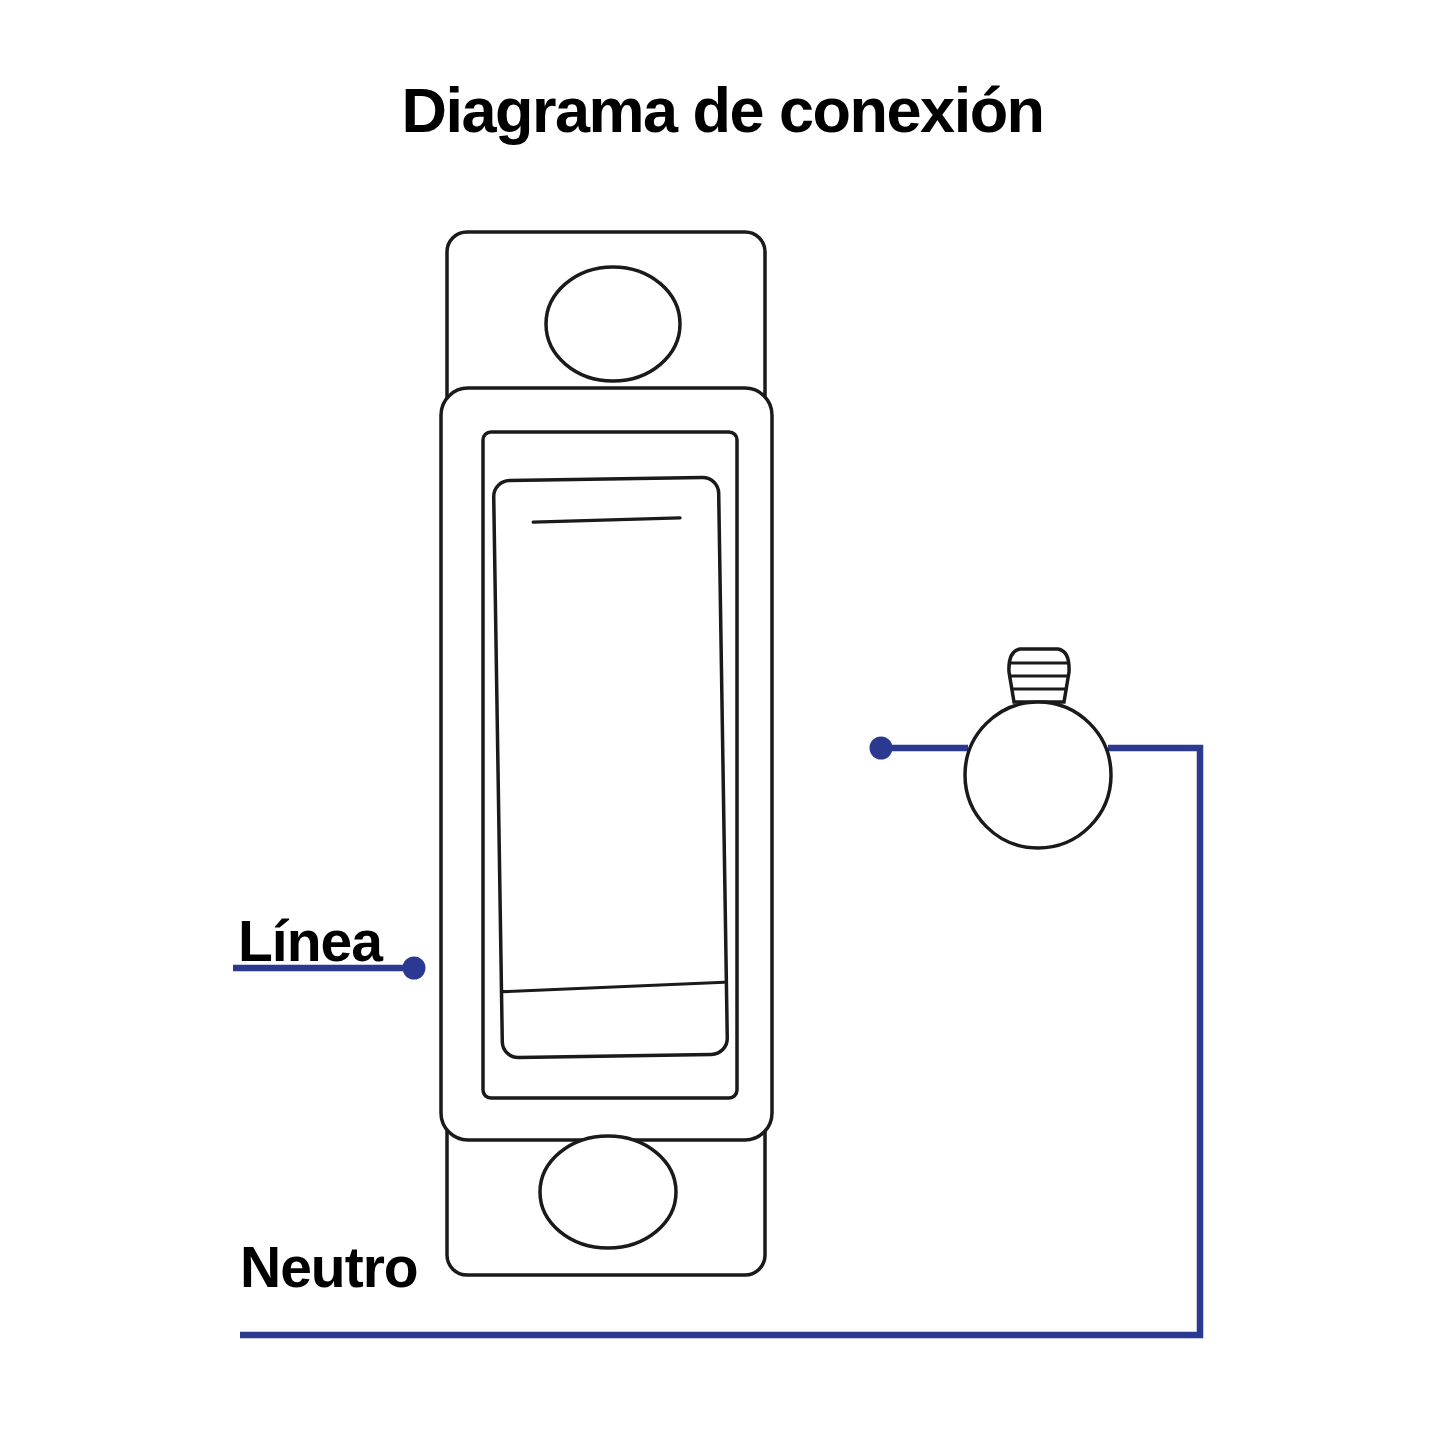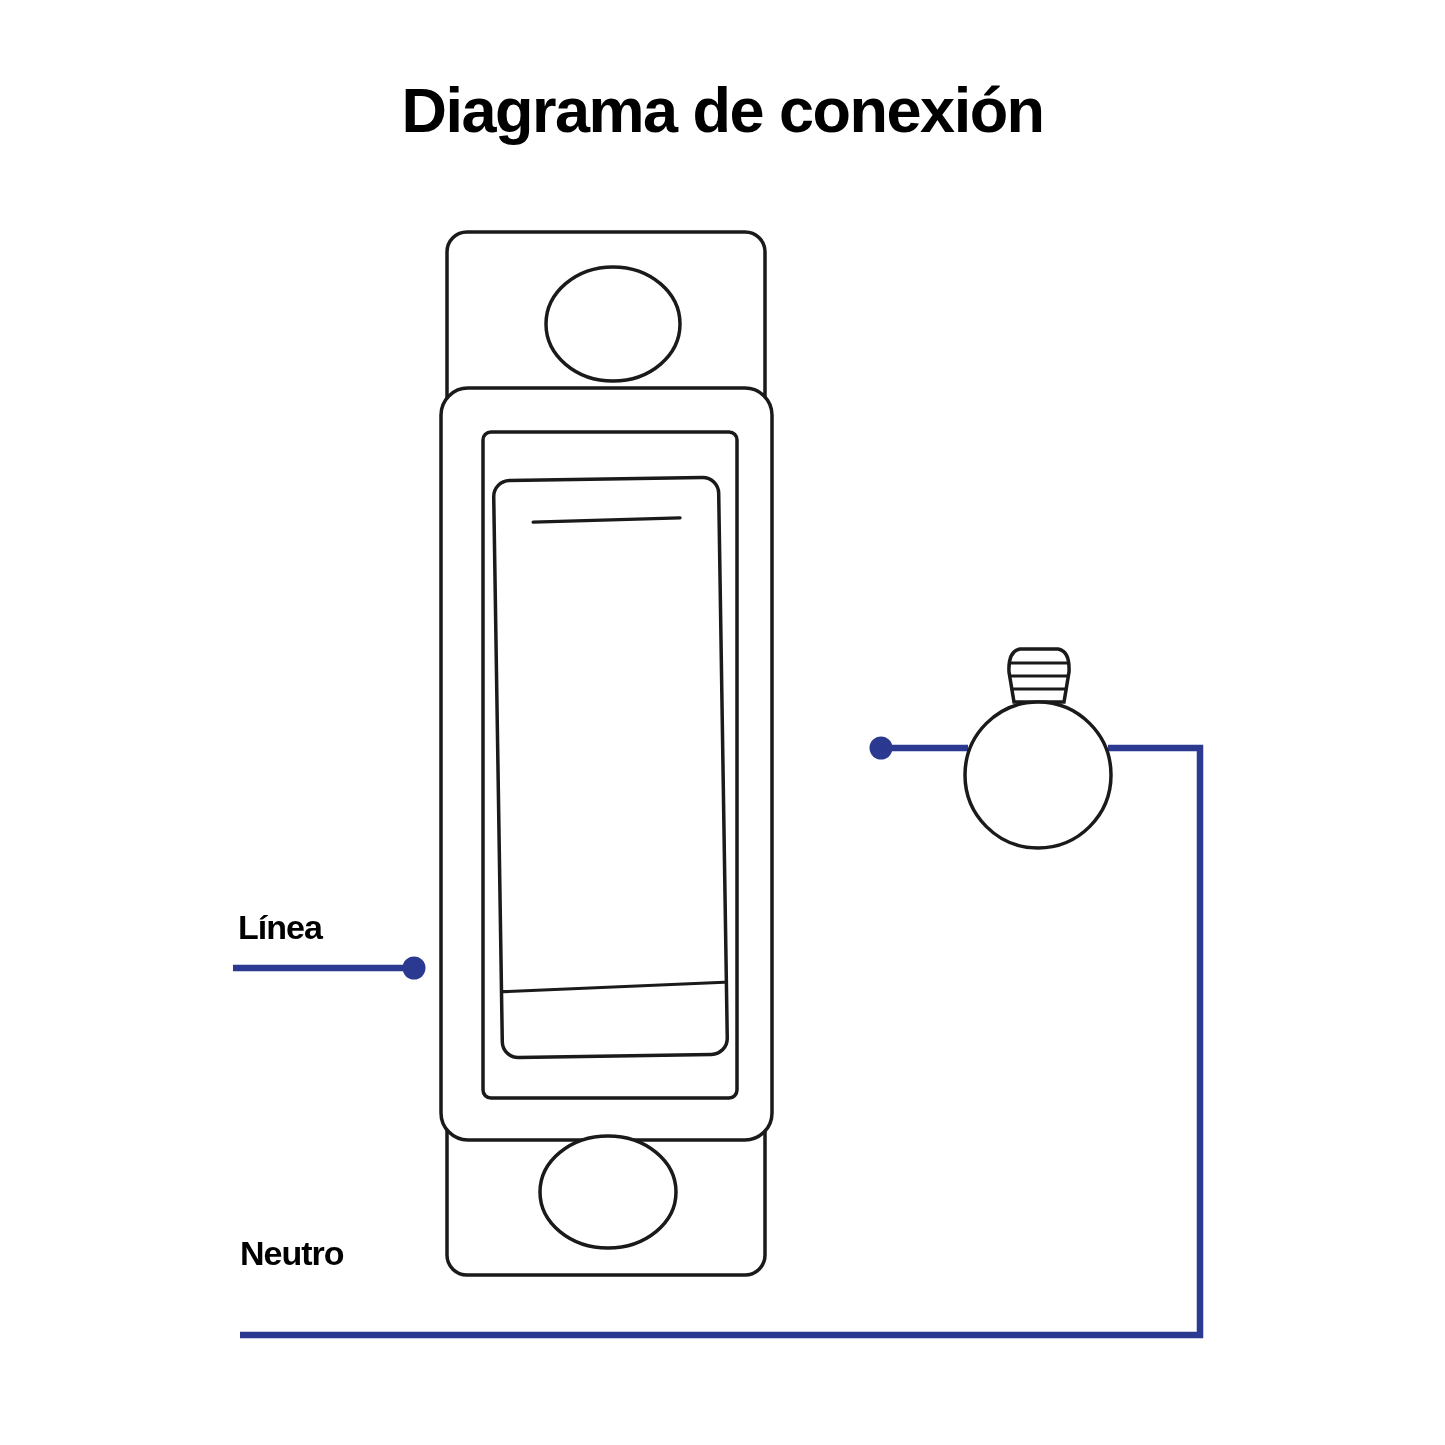--- a/index.html
+++ b/index.html
@@ -19,21 +19,21 @@
   .diagram-svg{position:absolute;left:0;top:0;width:1445px;height:1445px;}
 
   .page-title{
     position:absolute;left:0;top:74px;width:1445px;
     text-align:center;
     font-size:63px;font-weight:bold;letter-spacing:-1.5px;
     color:var(--text);
   }
   .wire-label{
     position:absolute;
-    font-size:34px;font-weight:bold;letter-spacing:-1px;
+    font-size:57px;font-weight:bold;letter-spacing:-1px;
     color:var(--text);
   }
   .label-linea{left:238px;top:908px;}
   .label-neutro{left:240px;top:1234px;}
 
   
   .k{stroke:var(--outline);stroke-width:3.5;fill:#ffffff;}
   .kline{stroke:var(--outline);stroke-width:3.2;fill:none;stroke-linecap:round;}
   .w{stroke:var(--wire);stroke-width:6.5;fill:none;stroke-linecap:butt;}
   .dot{fill:var(--wire);stroke:none;}

